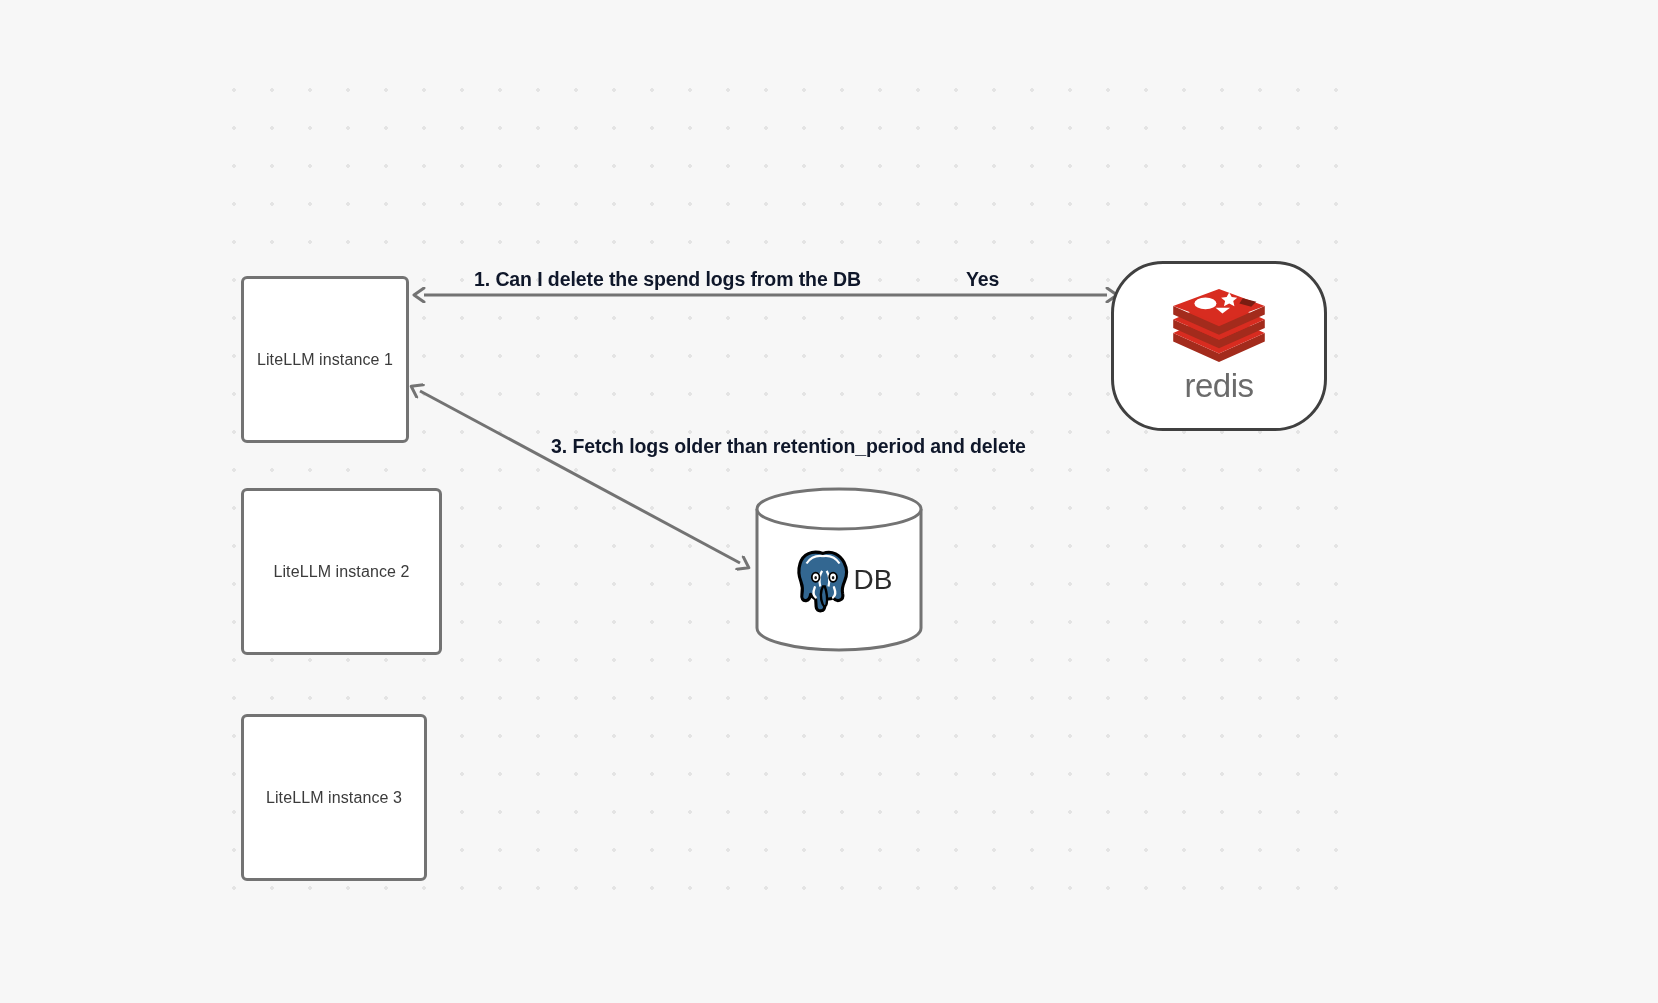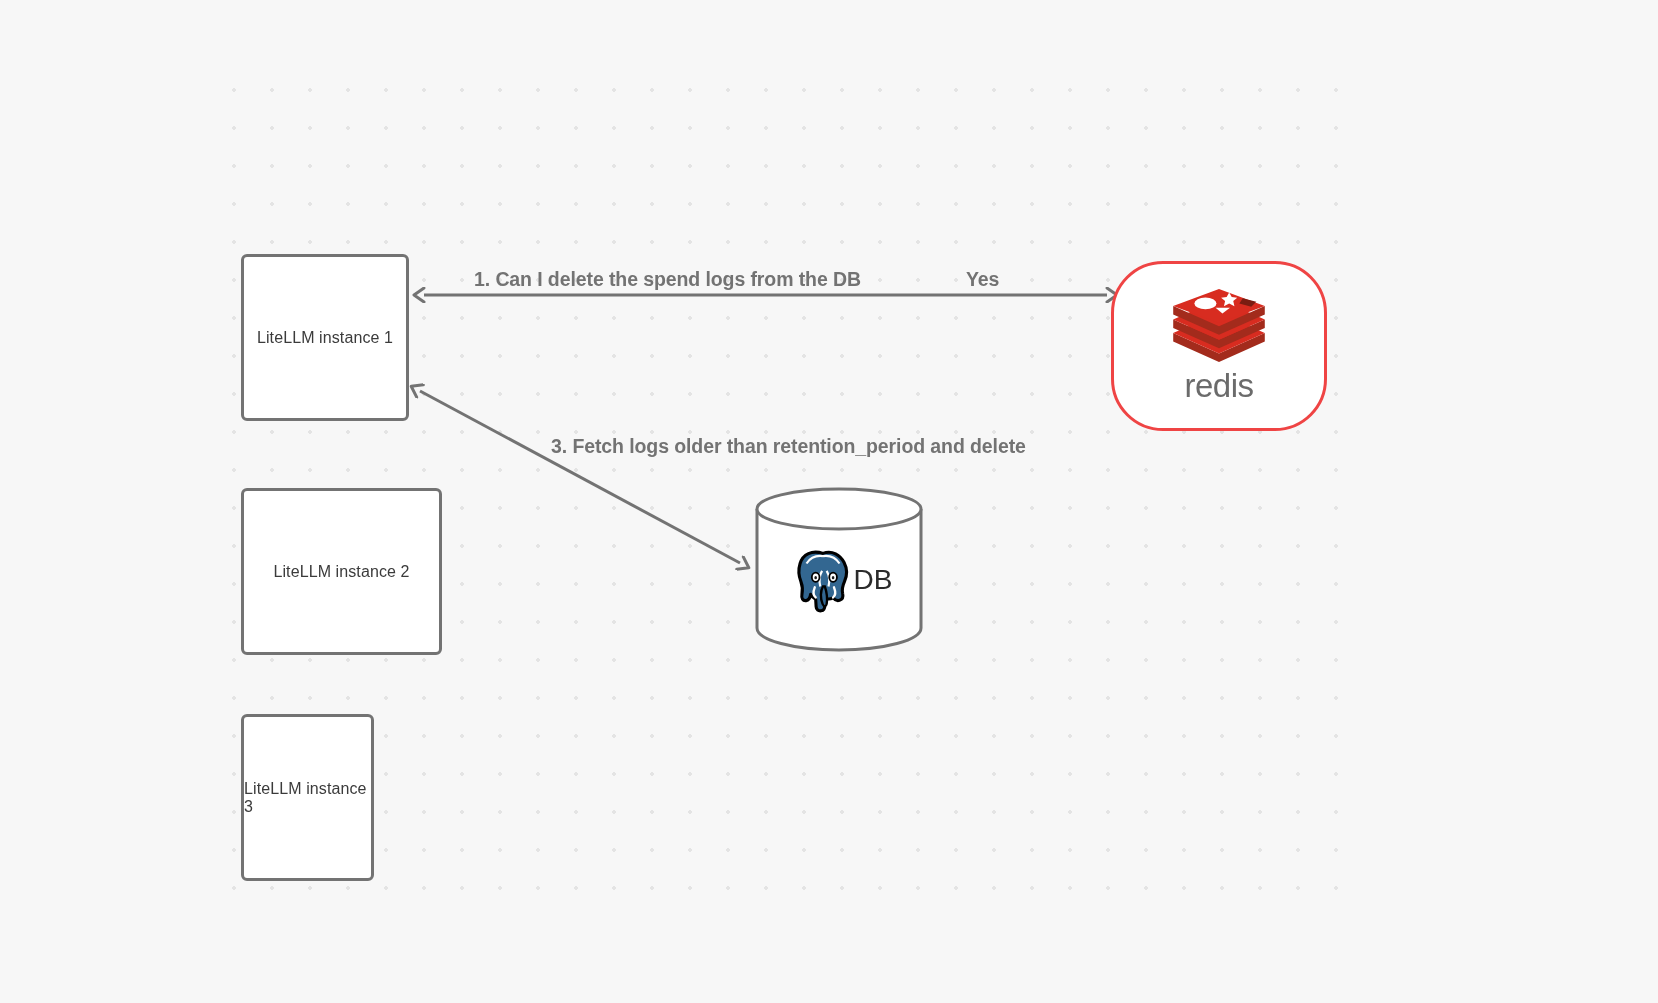--- a/index.html
+++ b/index.html
@@ -42,32 +42,32 @@
     display: flex;
     align-items: center;
     justify-content: center;
   }
   .node-label {
     font-size: 16px;
     color: #3b3b3b;
     font-family: "Liberation Sans", sans-serif;
     letter-spacing: 0.1px;
   }
-  #box1 { left: 241px; top: 254px; width: 168px; height: 167px; }
+  #box1 { left: 241px; top: 276px; width: 168px; height: 167px; }
   #box2 { left: 241px; top: 488px; width: 201px; height: 167px; }
-  #box3 { left: 241px; top: 714px; width: 133px; height: 167px; }
+  #box3 { left: 241px; top: 714px; width: 186px; height: 167px; }
 
   #redis-node {
     position: absolute;
     left: 1111px;
     top: 261px;
     width: 216px;
     height: 170px;
     background: #ffffff;
-    border: 3px solid #ef4444;
+    border: 3px solid #404040;
     border-radius: 52px;
     box-sizing: border-box;
     display: flex;
     flex-direction: column;
     align-items: center;
     justify-content: center;
   }
   #redis-logo { width: 108px; height: 78px; display:block; margin-top: 2px;}
   #redis-wordmark { display:block; margin-top: 2px; }
 
@@ -101,21 +101,21 @@
     font-family: "Liberation Sans", sans-serif;
     margin-left: -2px;
     line-height: 1;
   }
 
   .edge-label {
     position: absolute;
     font-family: "Liberation Sans", sans-serif;
     font-weight: bold;
     font-size: 19.5px;
-    color: #737373;
+    color: #0f172a;
     white-space: nowrap;
     letter-spacing: -0.1px;
   }
   #label-1 { left: 474px; top: 268px; }
   #label-yes { left: 966px; top: 268px; }
   #label-2 { left: 551px; top: 435px; }
 
   svg.overlay {
     position: absolute;
     left: 0; top: 0;

